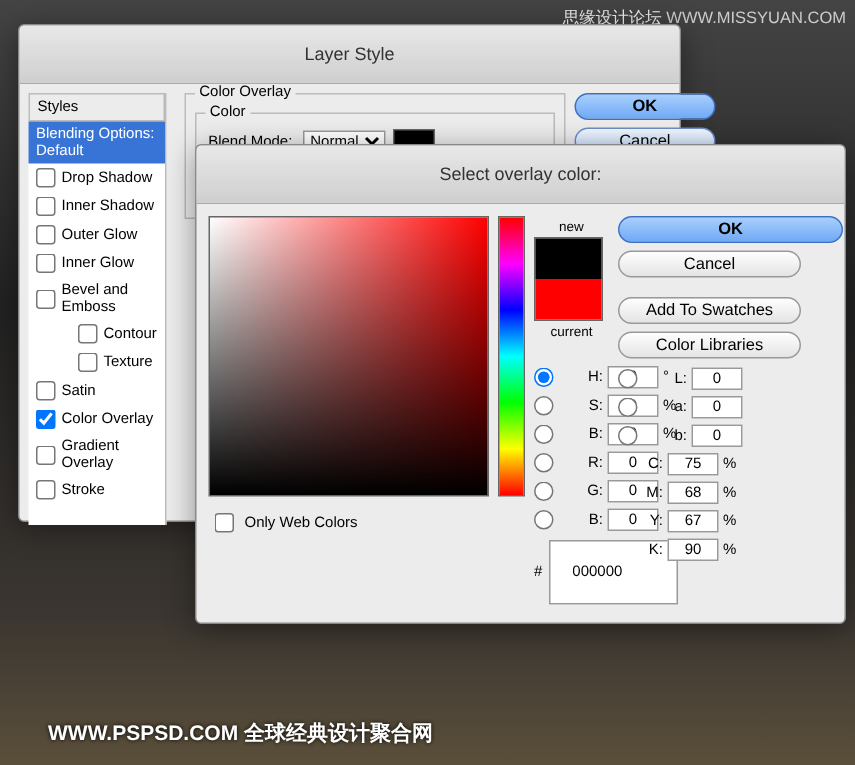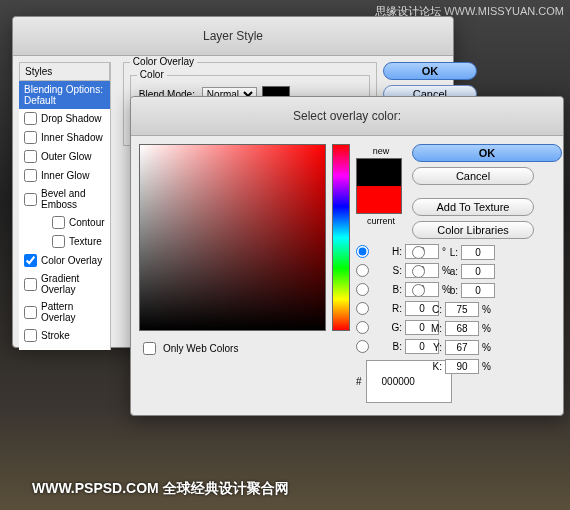--- a/index.html
+++ b/index.html
@@ -86,30 +86,30 @@
         </div>
       <div class="style-item indent">
           <input type="checkbox" style="">
           <span>Contour</span>
         </div>
       <div class="style-item indent">
           <input type="checkbox" style="">
           <span>Texture</span>
         </div>
       <div class="style-item">
+          <input type="checkbox" style="">
+          <span>Satin</span>
+        </div>
+      <div class="style-item">
           <input type="checkbox" checked="" style="">
           <span>Color Overlay</span>
         </div>
       <div class="style-item">
           <input type="checkbox" style="">
           <span>Gradient Overlay</span>
-        </div>
-      <div class="style-item">
-          <input type="checkbox" style="">
-          <span>Pattern Overlay</span>
         </div>
       <div class="style-item">
           <input type="checkbox" style="">
           <span>Stroke</span>
         </div>
     </div>
     <div class="center-col">
       <div class="fieldset">
         <div class="legend">Color Overlay</div>
         <div class="fieldset" style="margin-top:6px">
@@ -196,21 +196,21 @@
       </div>
       <div class="hexrow">
           <span>#</span>
           <input type="text" style="width: 54px; font-size: 10px; border: 1px solid rgb(153, 153, 153); padding: 15px;" value="000000">
         </div>
     </div>
     <div class="cp-side">
       <div class="aqua primary">OK</div>
       <div class="pill">Cancel</div>
       <div style="height:8px"></div>
-      <div class="pill">Add To Texture</div>
+      <div class="pill">Add To Swatches</div>
       <div class="pill">Color Libraries</div>
       <div class="fields" style="margin-top:6px">
         <div class="fcol">
           <div class="frow">
               <input type="radio" name="m2" style="">
               <span class="lab">L:</span>
               <input type="text" value="0" style="">
             </div>
           <div class="frow">
               <input type="radio" name="m2" style="">

